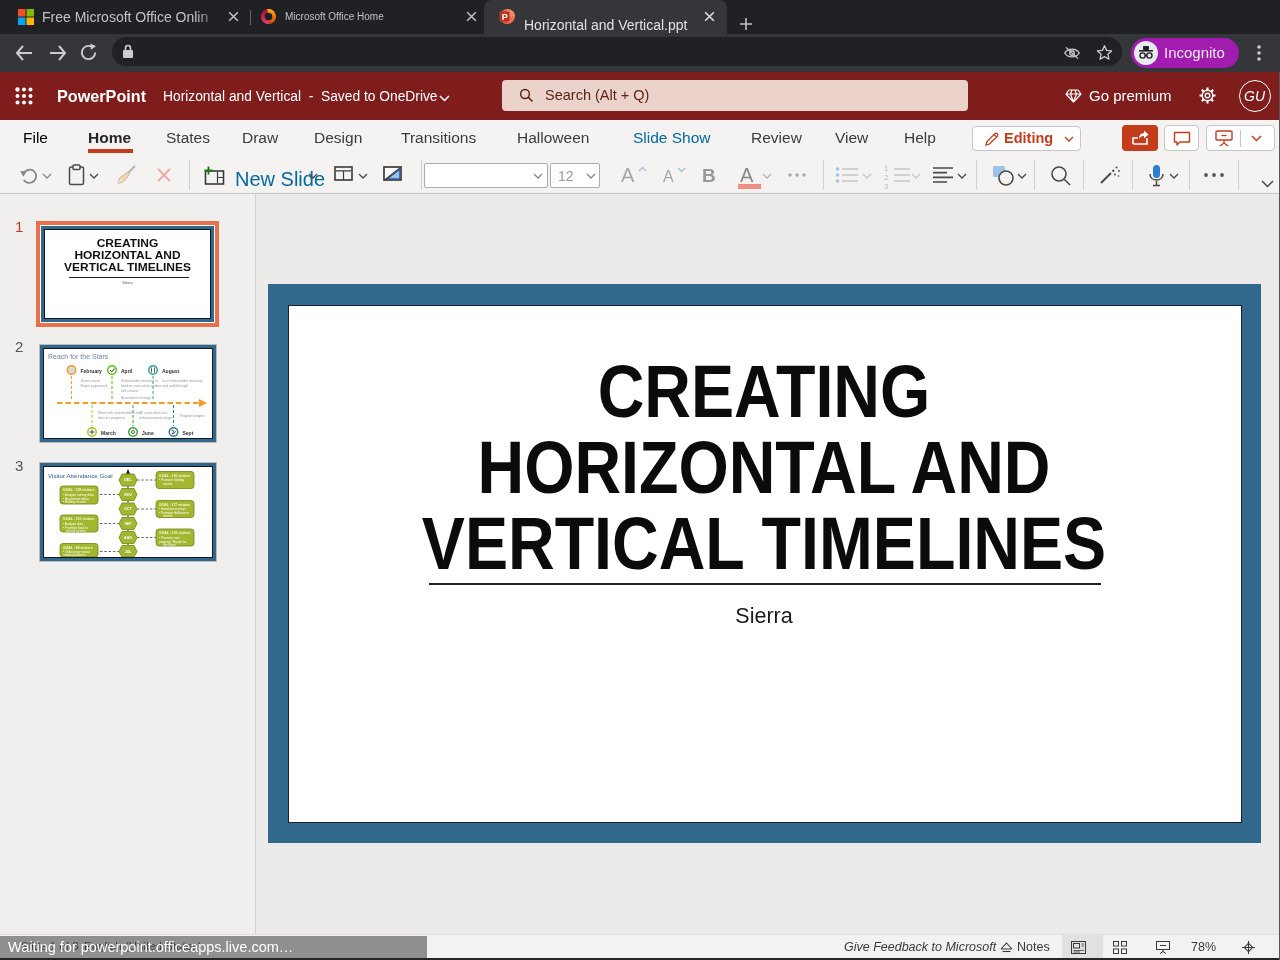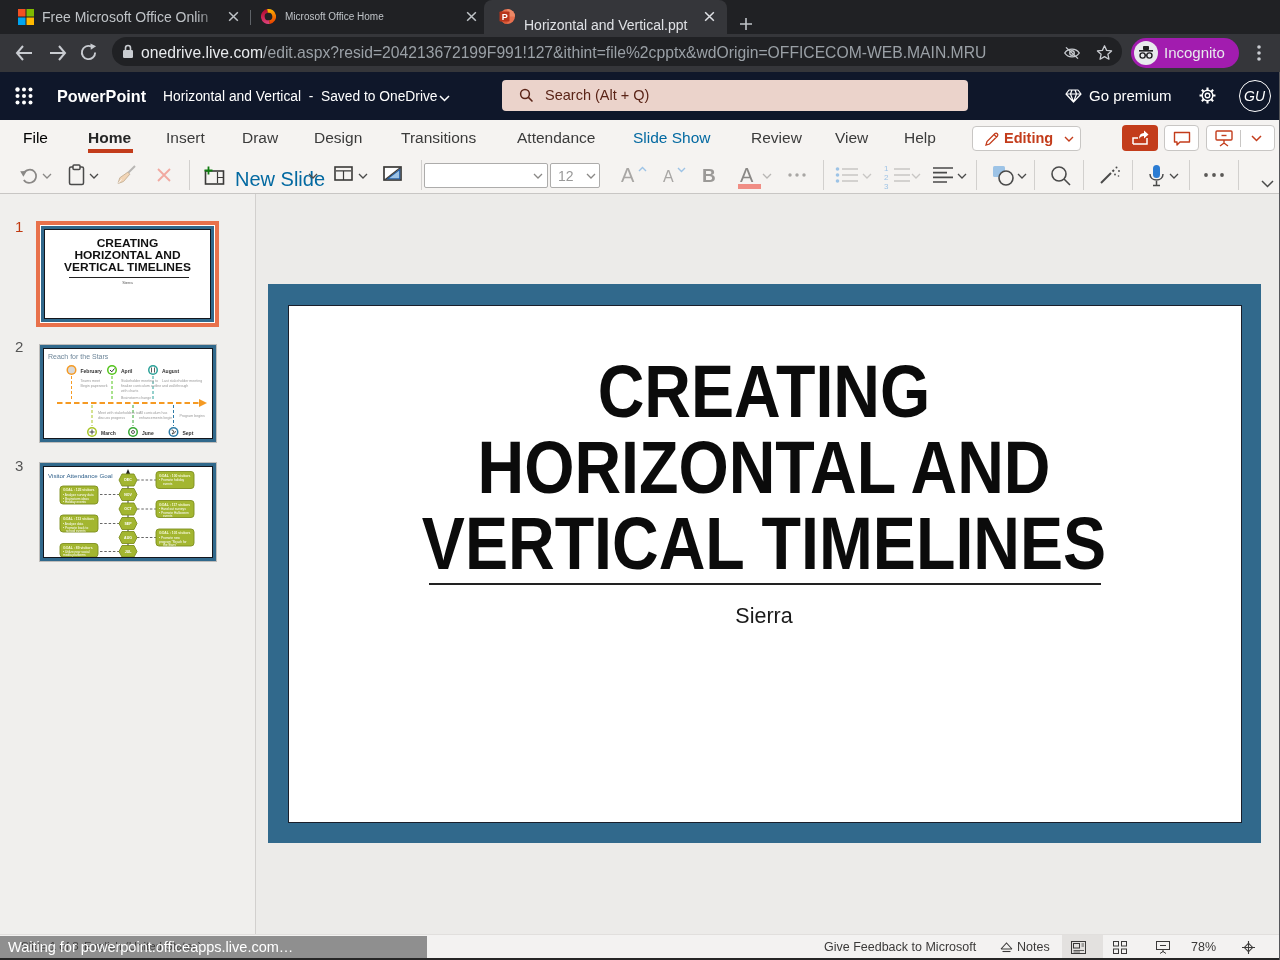--- a/index.html
+++ b/index.html
@@ -76,21 +76,20 @@
     <path d="M17 10 A7 7 0 1 1 12.8 3.6" stroke="#C9CCD1" stroke-width="2" fill="none"></path>
     <path d="M12 0.5 L18 3.4 L12.4 7 Z" fill="#C9CCD1"></path>
   </svg>
 
   <div class="abs" style="left:112px;top:37px;width:1010px;height:29px;background:#202124;border-radius:15px;margin-top:-34px;"></div>
 
   <svg class="abs" style="left:122px;top:10px;" width="12" height="15" viewBox="0 0 12 15">
     <rect x="1" y="6" width="10" height="8" rx="1.2" fill="#C9CCD1"></rect>
     <path d="M3.5 6 V4 a2.5 2.5 0 0 1 5 0 V6" stroke="#C9CCD1" stroke-width="1.6" fill="none"></path>
   </svg>
-  <div class="abs" style="left:141px;top:9px;font-size:15.7px;line-height:20px;white-space:nowrap;color:#E8EAED;">onedrive.live.com<span style="color:#9AA0A6;">/edit.aspx?resid=204213672199F991!127&amp;ithint=file%2cpptx&amp;wdOrigin=OFFICECOM-WEB.MAIN.MRU</span></div>
   <svg class="abs" style="left:1063px;top:10px;" width="18" height="18" viewBox="0 0 24 24">
       <path d="M12 6.8 C7 6.8 3.6 10 2.3 12 C3.6 14 7 17.2 12 17.2 C17 17.2 20.4 14 21.7 12 C20.4 10 17 6.8 12 6.8 Z" stroke="#C9CCD1" stroke-width="1.8" fill="none"></path>
       <circle cx="12" cy="12" r="3" stroke="#C9CCD1" stroke-width="1.8" fill="none"></circle>
       <path d="M4 4.5 L20 19.5" stroke="#C9CCD1" stroke-width="1.8"></path>
     </svg>
   <svg class="abs" style="left:1096px;top:10px;" width="17" height="17" viewBox="0 0 24 24">
       <path d="M12 2.5 L15 9 L22 9.8 L16.8 14.5 L18.3 21.5 L12 17.8 L5.7 21.5 L7.2 14.5 L2 9.8 L9 9 Z" stroke="#C9CCD1" stroke-width="1.8" fill="none" stroke-linejoin="round"></path>
     </svg>
 
   <div class="abs" style="left:1131px;top:4px;width:108px;height:30px;background:#a21caf;border-radius:15px;">
@@ -104,21 +103,21 @@
     </svg>
     <div class="abs" style="left:33px;top:6px;font-size:15px;color:#E8EAED;">Incognito</div>
   </div>
   <svg class="abs" style="left:1254px;top:10px;" width="10" height="18" viewBox="0 0 10 18">
     <circle cx="5" cy="3" r="1.8" fill="#C9CCD1"></circle>
       <circle cx="5" cy="9" r="1.8" fill="#C9CCD1"></circle>
       <circle cx="5" cy="15" r="1.8" fill="#C9CCD1"></circle>
   </svg>
 </div>
 
-<div class="abs" style="left:0;top:72px;width:1280px;height:48px;background:#0f172a;padding-left:36px;">
+<div class="abs" style="left:0;top:72px;width:1280px;height:48px;background:#7f1d1d;padding-left:36px;">
   <svg class="abs" style="left:15px;top:87px;margin-top:-72px;" width="18" height="18" viewBox="0 0 18 18">
     <g fill="#fff">
         <circle cx="2.5" cy="2.5" r="2.2"></circle>
         <circle cx="9" cy="2.5" r="2"></circle>
         <circle cx="15.5" cy="2.5" r="2"></circle>
         <circle cx="2.5" cy="9" r="2"></circle>
         <circle cx="9" cy="9" r="2"></circle>
         <circle cx="15.5" cy="9" r="2"></circle>
         <circle cx="2.5" cy="15.5" r="2"></circle>
         <circle cx="9" cy="15.5" r="2"></circle>
@@ -152,25 +151,25 @@
   <div class="abs" style="left:1239px;top:8px;width:32px;height:32px;border-radius:50%;border:1.7px solid #fff;font-style:italic;">
     <div class="abs" style="left:0;top:7px;width:29px;text-align:center;font-size:14px;color:#fff;">GU</div>
   </div>
 </div>
 
 <div class="abs" style="left:0;top:120px;width:1280px;height:74px;background:#F5F3F1;border-bottom:1px solid #C8C6C4;">
 
   <div class="abs" style="left:23px;top:9px;font-size:15.5px;color:#000000;">File</div>
   <div class="abs" style="left:88px;top:9px;font-size:15.5px;font-weight:bold;color:#262626;">Home</div>
   <div class="abs" style="left:88px;top:29px;width:45px;height:3.5px;background:#C33C1B;"></div>
-  <div class="abs" style="left:166px;top:9px;font-size:15.5px;color:#3b3b3b;">Insert</div>
+  <div class="abs" style="left:166px;top:9px;font-size:15.5px;color:#3b3b3b;">States</div>
   <div class="abs" style="left:242px;top:9px;font-size:15.5px;color:#3b3b3b;">Draw</div>
   <div class="abs" style="left:314px;top:9px;font-size:15.5px;color:#3b3b3b;">Design</div>
   <div class="abs" style="left:401px;top:9px;font-size:15.5px;color:#3b3b3b;">Transitions</div>
-  <div class="abs" style="left:517px;top:9px;font-size:15.5px;color:#3b3b3b;">Attendance</div>
+  <div class="abs" style="left:517px;top:9px;font-size:15.5px;color:#3b3b3b;">Halloween</div>
   <div class="abs" style="left:633px;top:9px;font-size:15.5px;color:#0369a1;">Slide Show</div>
   <div class="abs" style="left:751px;top:9px;font-size:15.5px;color:#3b3b3b;">Review</div>
   <div class="abs" style="left:835px;top:9px;font-size:15.5px;color:#3b3b3b;">View</div>
   <div class="abs" style="left:904px;top:9px;font-size:15.5px;color:#3b3b3b;">Help</div>
 
   <div class="abs" style="left:972px;top:6px;width:109px;height:25px;background:#fff;border:1px solid #C8C6C4;border-radius:4px;">
     <svg class="abs" style="left:11px;top:4px;" width="16" height="16" viewBox="0 0 16 16">
         <path d="M2 14 L3 10.5 L11 2.5 A1.8 1.8 0 0 1 13.5 5 L5.5 13 Z M10 3.5 L12.5 6" stroke="#C33C1B" stroke-width="1.3" fill="none"></path>
       </svg>
     <div class="abs" style="left:31px;top:3px;font-size:14.5px;font-weight:bold;color:#C33C1B;">Editing</div>
@@ -521,21 +520,21 @@
   <div class="abs" style="left:11px;top:90px;width:993px;height:559px;background:#31698C;">
     <div class="abs" style="left:20px;top:21px;width:954px;height:518px;background:#fff;border:1.5px solid #1a1f2b;">
       <div class="abs" style="left:0;top:48px;width:950px;text-align:center;font-weight:bold;font-size:74px;line-height:76px;color:#0b0b0b;transform:scaleX(0.873);">CREATING<br>HORIZONTAL AND<br>VERTICAL TIMELINES</div>
       <div class="abs" style="left:140px;top:277px;width:672px;height:2px;background:#222;"></div>
       <div class="abs" style="left:0;top:298px;width:950px;text-align:center;font-size:21.5px;color:#1a1a1a;">Sierra</div>
     </div>
   </div>
 </div>
 
 <div class="abs" style="left:0;top:934px;width:1280px;height:24px;background:#F3F2F1;border-top:1px solid #E1DFDD;">
-  <div class="abs" style="left:824px;top:5px;font-size:12.5px;color:#3b3a39;">Give Feedback to Microsoft</div>
+  <div class="abs" style="left:844px;top:5px;font-size:12.5px;color:#3b3a39;font-style:italic;">Give Feedback to Microsoft</div>
   <svg class="abs" style="left:1000px;top:6px;" width="13" height="12" viewBox="0 0 13 12">
       <path d="M1 8 L6.5 2 L12 8 M1 8 L12 8" stroke="#3b3a39" stroke-width="1.1" fill="none"></path>
       <path d="M2.5 10.5 L10.5 10.5" stroke="#3b3a39" stroke-width="1.1"></path>
     </svg>
   <div class="abs" style="left:1017px;top:5px;font-size:12.5px;color:#3b3a39;">Notes</div>
   <div class="abs" style="left:1062px;top:0;width:41px;height:24px;background:#E3E1DF;"></div>
   <svg class="abs" style="left:1071px;top:6px;" width="15" height="13" viewBox="0 0 15 13">
       <rect x="0.5" y="0.5" width="14" height="12" stroke="#3b3a39" fill="none"></rect>
       <rect x="2.5" y="2.5" width="6" height="4.5" stroke="#3b3a39" fill="none"></rect>
       <path d="M10.5 3 L13 3 M10.5 5 L13 5 M2.5 9.5 L13 9.5 M2.5 11 L9 11" stroke="#3b3a39" stroke-width="0.8"></path>

